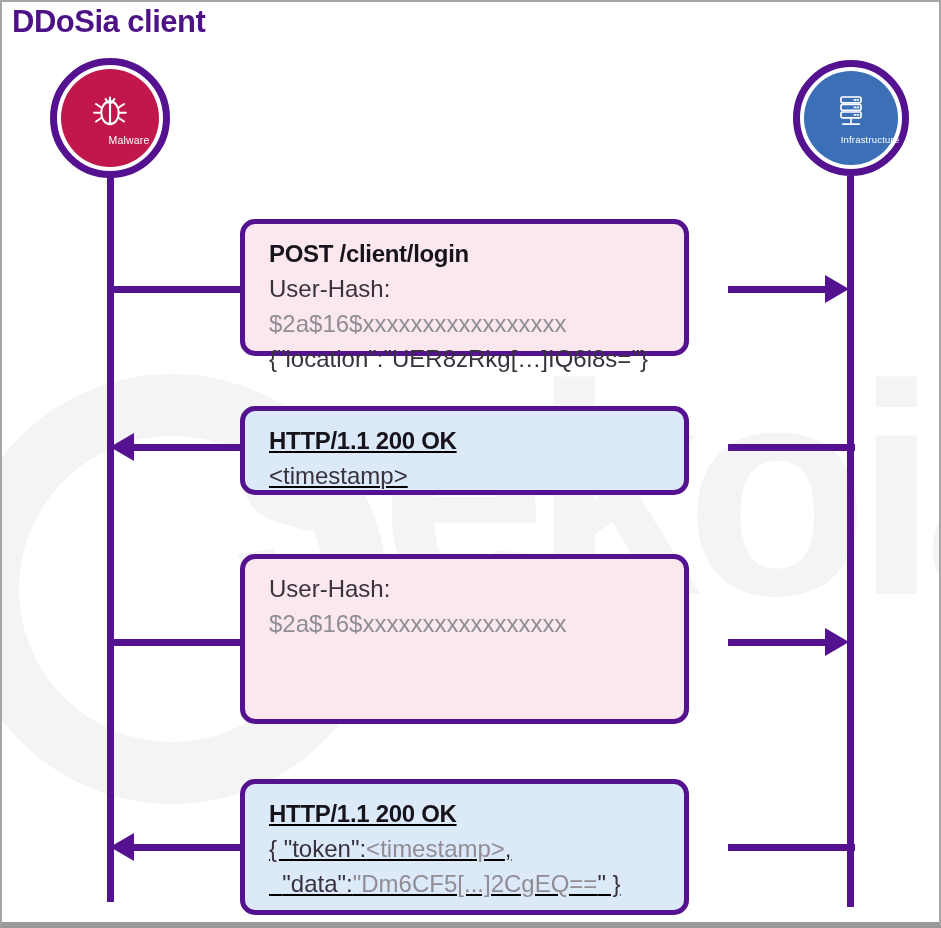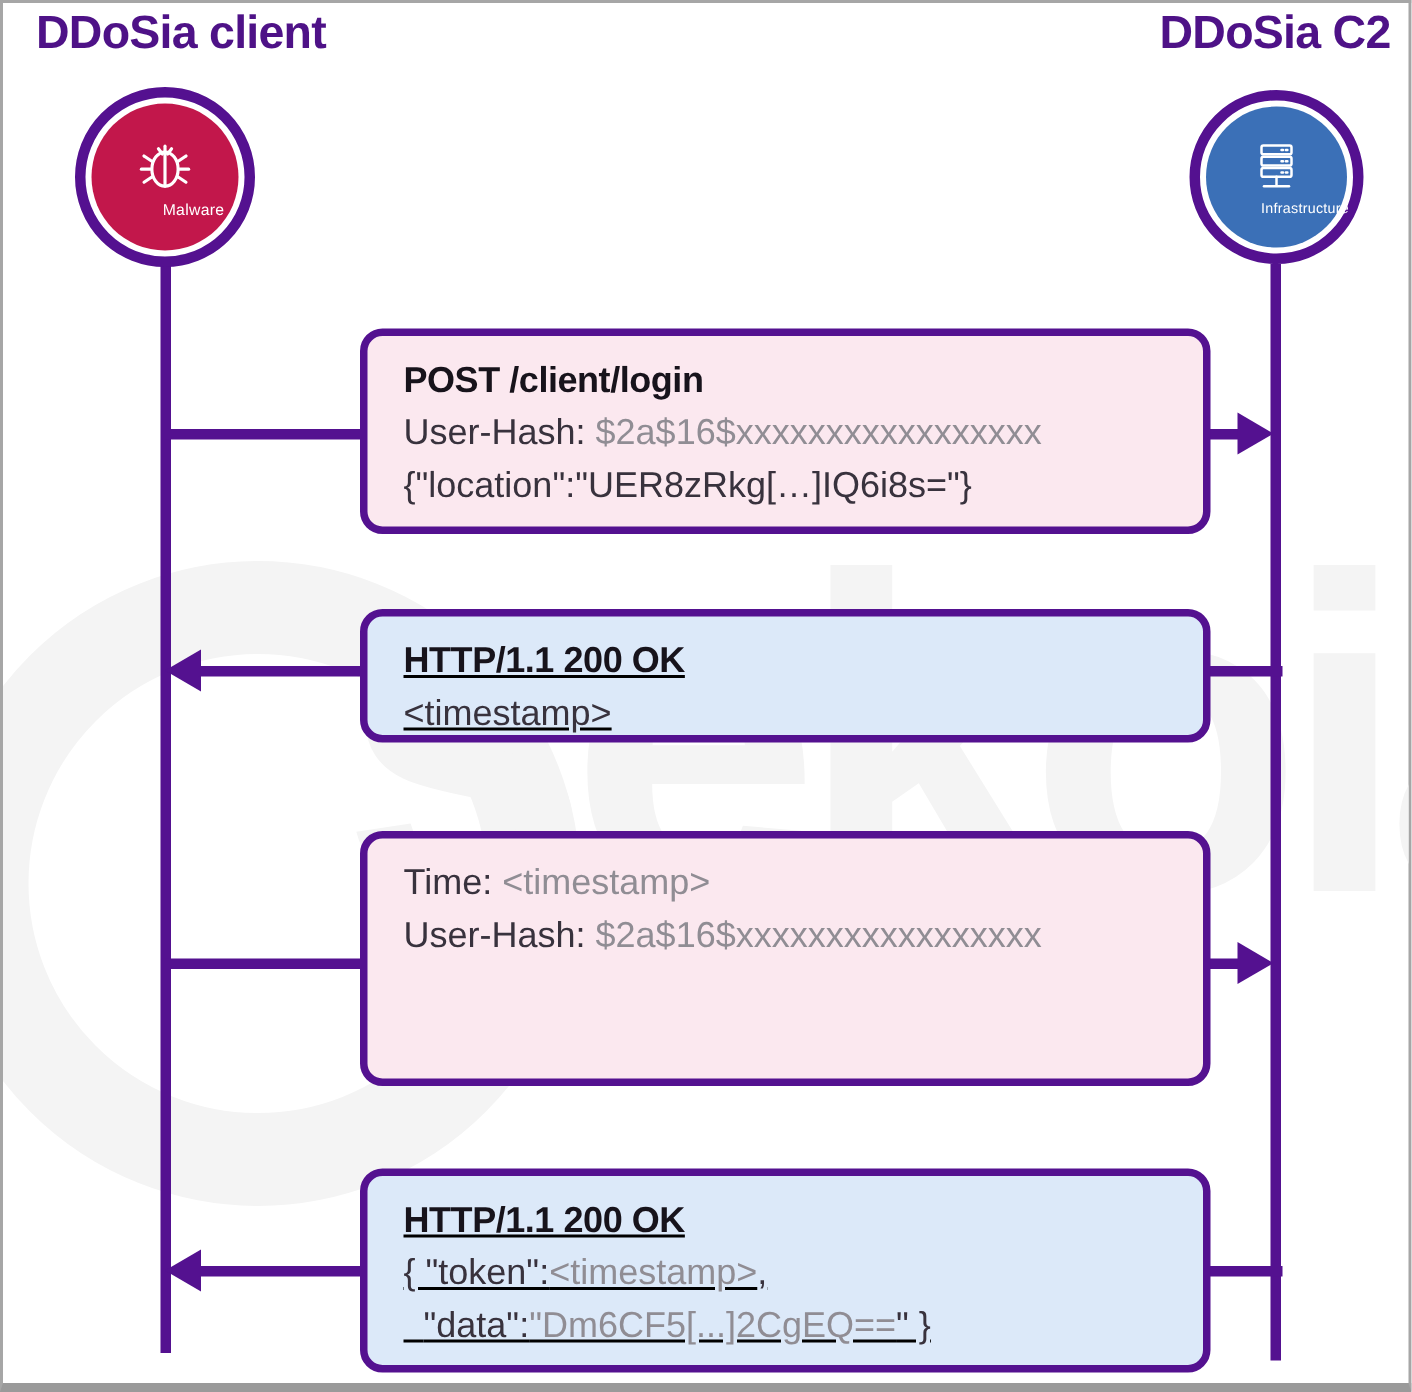--- a/index.html
+++ b/index.html
@@ -11,40 +11,40 @@
     border:2px solid #a6a6a6;
     border-bottom:6px solid #9a9a9a;
     overflow:hidden;
     font-family:"Liberation Sans","DejaVu Sans",sans-serif;
   }
   
   .wm{position:absolute;z-index:0;pointer-events:none;}
   .wm-ring{left:-45px;top:372px;width:430px;height:430px;border:62px solid var(--watermark);border-radius:50%;box-sizing:border-box;}
   .wm-text{left:225px;top:338px;font-size:300px;font-weight:bold;color:var(--watermark);letter-spacing:-14px;line-height:1;white-space:nowrap;}
   
-  .actor-title{position:absolute;top:2px;font-size:31px;font-weight:bold;color:var(--title-purple);z-index:4;letter-spacing:-0.5px;margin-left:12px;}
+  .actor-title{position:absolute;top:2px;font-size:31px;font-weight:bold;color:var(--title-purple);z-index:4;letter-spacing:-0.5px;}
   .actor-title.left{left:10px;}
   .actor-title.right{right:12px;}
   
   .actor{position:absolute;z-index:3;border-radius:50%;background:#fff;display:flex;align-items:center;justify-content:center;box-sizing:border-box;}
   .actor-ring{border:7px solid var(--purple);}
   .actor-inner{border-radius:50%;display:flex;flex-direction:column;align-items:center;justify-content:center;color:#fff;}
   .actor.client{left:48px;top:56px;width:120px;height:120px;}
   .actor.client .actor-inner{width:98px;height:98px;background:var(--crimson);}
   .actor.c2{left:791px;top:58px;width:116px;height:116px;justify-content:center;}
   .actor.c2 .actor-inner{width:94px;height:94px;background:var(--blue);}
   .actor-label{font-size:10.5px;margin-top:2px;letter-spacing:0.2px;margin-left:38px;}
   .actor.c2 .actor-label{font-size:9.5px;}
   
   .lifeline{position:absolute;width:7px;background:var(--purple);z-index:1;}
   .lifeline.client{left:105px;top:172px;height:728px;}
   .lifeline.c2{left:845px;top:174px;height:731px;}
   
   .msg-box{
-    position:absolute;left:238px;width:567px;z-index:2;
+    position:absolute;left:238px;width:449px;z-index:2;
     box-sizing:border-box;border:5px solid var(--purple);border-radius:15px;
     padding:12px 26px 0 24px;
   }
   .msg-box.request{background:var(--pink-fill);}
   .msg-box.response{background:var(--blue-fill);text-decoration:underline;}
   .msg-line{font-size:24px;line-height:35px;white-space:pre-wrap;}
   .t-title{font-weight:bold;color:var(--text-strong);letter-spacing:-0.3px;}
   .t-dark{color:var(--text-dark);}
   .t-muted{color:var(--text-muted);}
   
@@ -55,21 +55,20 @@
 </style>
 </head>
 <body>
 
 <div class="stage">
 
   <div class="wm wm-ring"></div>
   <div class="wm wm-text">sekoia</div>
 
   <div class="actor-title left">DDoSia client</div>
-  <div class="actor-title right">DDoSia C2</div>
 
   <div class="lifeline client"></div>
   <div class="lifeline c2"></div>
 
   <div class="actor actor-ring client">
     <div class="actor-inner">
       <span>
         <svg class="icon" viewBox="0 0 48 48" width="42" height="42" fill="none" stroke="#ffffff" stroke-width="2.4" stroke-linecap="round">
           <ellipse cx="24" cy="26" rx="10" ry="13"></ellipse>
           <path d="M24 13 V39"></path>
@@ -118,21 +117,20 @@
     <div class="h-line" style="left: 130px; top: 442px; width: 113px;"></div>
     <div class="h-line" style="left: 726px; top: 442px; width: 127px;"></div>
     <div class="msg-box response" style="top: 404px; height: 89px;">
       <div class="msg-line"><span class="t-title">HTTP/1.1 200 OK</span></div>
       <div class="msg-line"><span class="t-dark">&lt;timestamp&gt;</span></div>
     </div>
     <div class="h-line" style="left: 108px; top: 637px; width: 135px;"></div>
     <div class="h-line" style="left: 726px; top: 637px; width: 99px;"></div>
     <div class="arrow-right" style="left: 823px; top: 626px;"></div>
     <div class="msg-box request" style="top: 552px; height: 170px;">
-      <div class="msg-line"><span class="t-dark">Time: </span><span class="t-muted">&lt;timestamp&gt;</span></div>
       <div class="msg-line"><span class="t-dark">User-Hash: </span><span class="t-muted">$2a$16$xxxxxxxxxxxxxxxxx</span></div>
     </div>
     <div class="arrow-left" style="left: 108px; top: 831px;"></div>
     <div class="h-line" style="left: 130px; top: 842px; width: 113px;"></div>
     <div class="h-line" style="left: 726px; top: 842px; width: 127px;"></div>
     <div class="msg-box response" style="top: 777px; height: 136px;">
       <div class="msg-line"><span class="t-title">HTTP/1.1 200 OK</span></div>
       <div class="msg-line"><span class="t-dark">{ "token":</span><span class="t-muted">&lt;timestamp&gt;</span><span class="t-dark">,</span></div>
       <div class="msg-line"><span class="t-dark">  "data":</span><span class="t-muted">"Dm6CF5[...]2CgEQ==</span><span class="t-dark">" }</span></div>
     </div>

